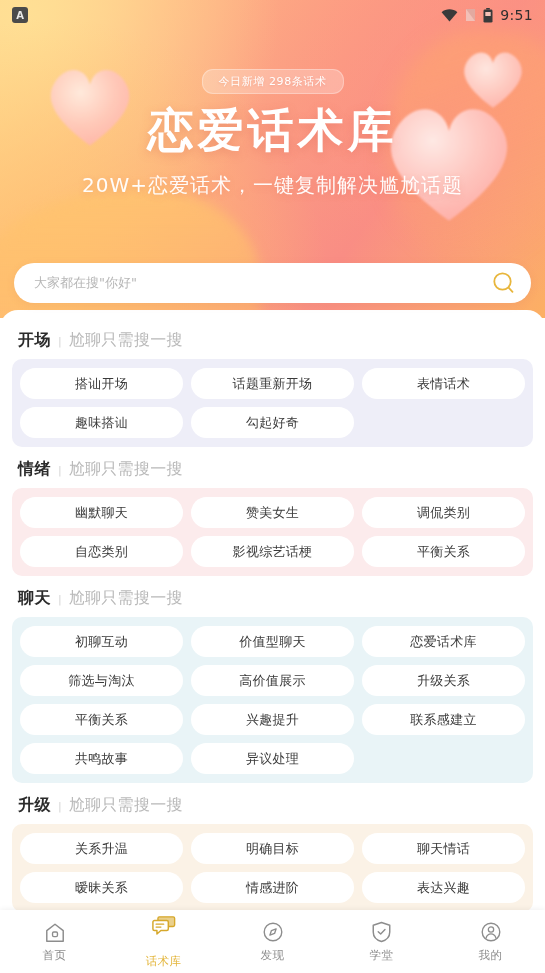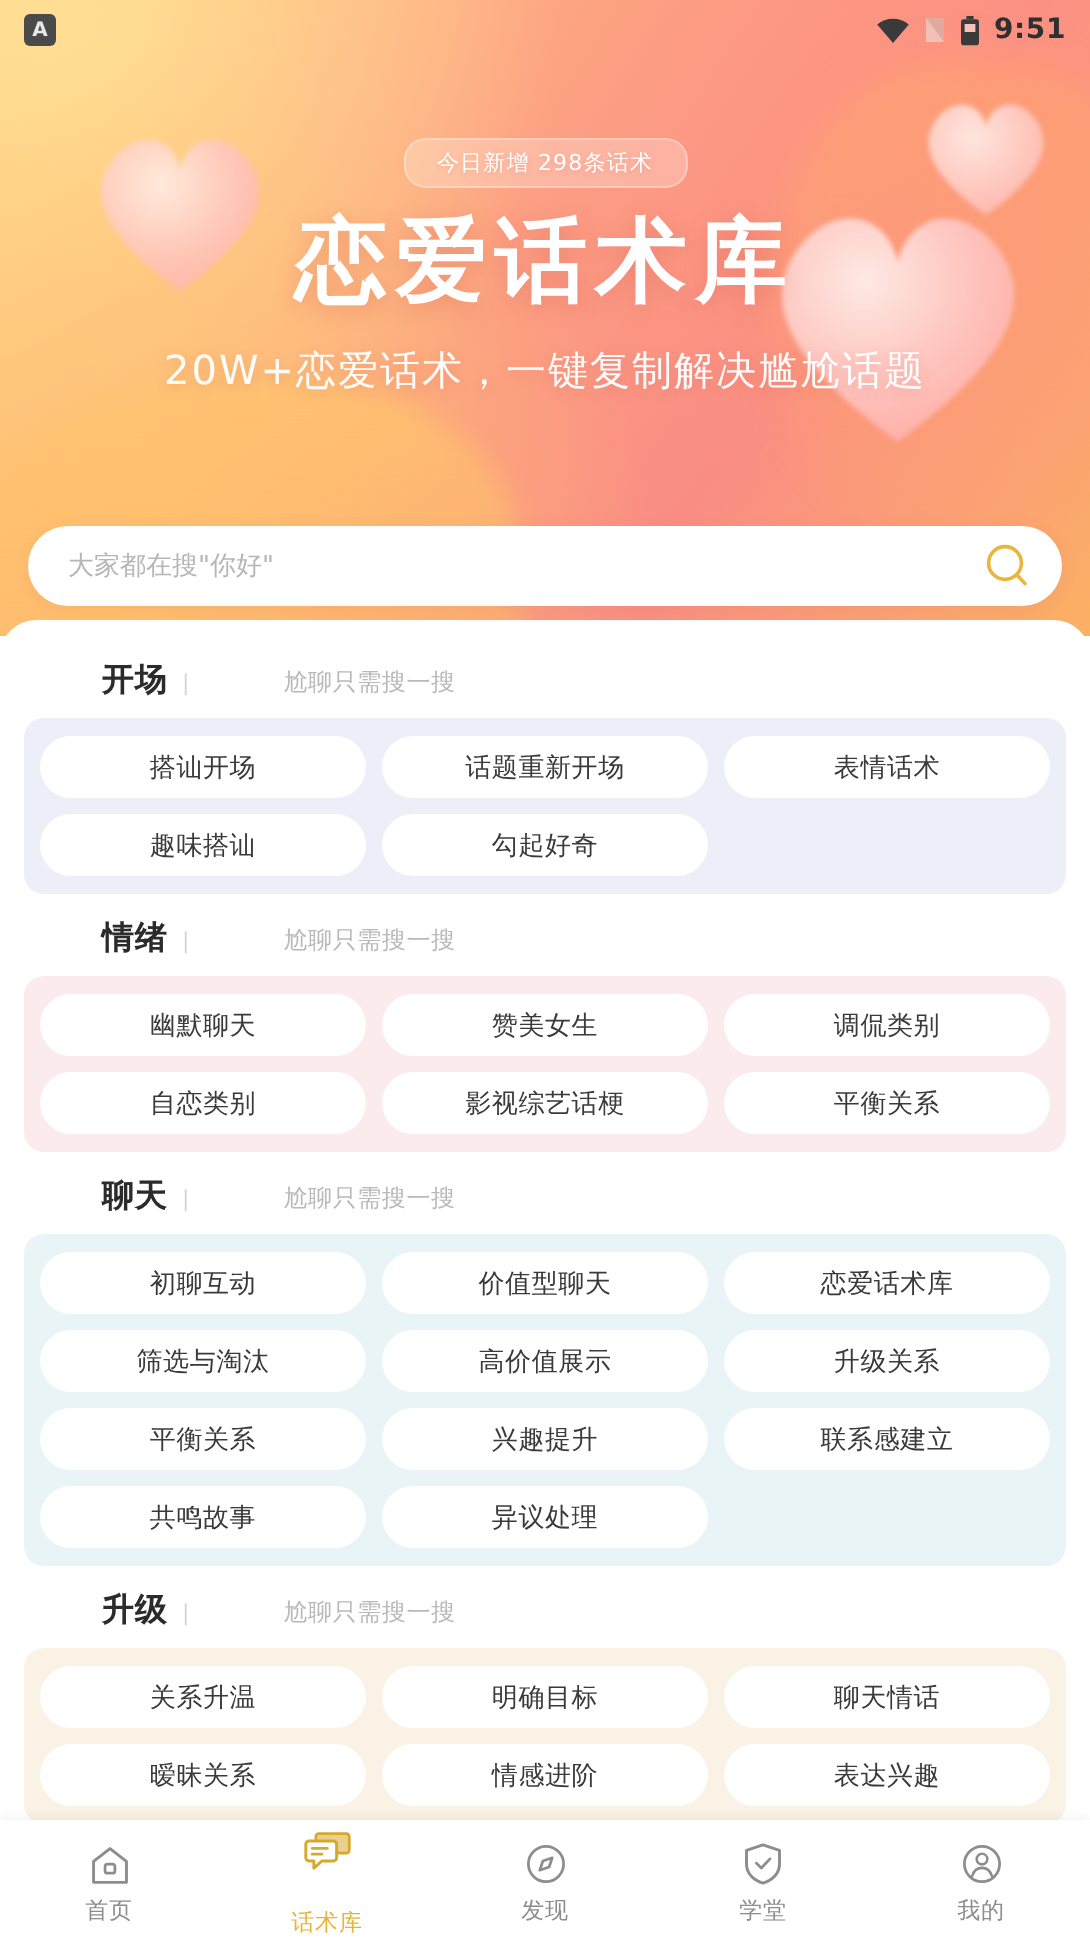--- a/index.html
+++ b/index.html
@@ -41,21 +41,21 @@
     display:flex; align-items:center; justify-content:space-between;
     padding:0 12px; z-index:6;
   }
   .sb-left{ display:flex; align-items:center; gap:6px; }
   .sb-app{
     width:16px;height:16px;border-radius:3px;background:#4a4a4a;
     color:#e8e8e8;font-size:10px;font-weight:bold;
     display:flex;align-items:center;justify-content:center;
   }
   .sb-right{ display:flex; align-items:center; gap:7px; color:#3d3d3d; }
-  .sb-time{ font-size:14px; font-weight:700; letter-spacing:.3px; color:#2f2f2f;}
+  .sb-time{ font-size:14px; font-weight:400; letter-spacing:.3px; color:#2f2f2f;}
   .sb-ico{ display:block; }
 
   
   .badge{
     position:absolute; left:50%; transform:translateX(-50%); top:69px;
     background:rgba(255,255,255,.25);
     border:1px solid rgba(255,255,255,.30);
     color:#ffffff; font-size:11px; letter-spacing:.6px;
     padding:4px 16px; border-radius:11px; white-space:nowrap;
     text-shadow:0 1px 2px rgba(221,110,90,.25); z-index:4;
@@ -86,23 +86,23 @@
   .search-ico{ flex:0 0 auto; }
 
   
   .sheet{
     position:absolute; left:0; top:310px; width:545px; height:615px;
     background:#ffffff; border-radius:18px 18px 0 0; z-index:3;
     padding:14px 12px 0 12px; overflow:hidden;
   }
   .sec{ margin-bottom:6px; }
   .sec-head{ display:flex; align-items:baseline; gap:7px; padding:6px 6px 8px 6px; }
-  .sec-title{ font-size:16px; font-weight:bold; color:#2b2b2b; letter-spacing:.5px;margin-left:33px; }
+  .sec-title{ font-size:16px; font-weight:bold; color:#2b2b2b; letter-spacing:.5px; }
   .sec-div{ color:#d5d5d5; font-size:11px; }
-  .sec-sub{ font-size:12px; color:#b9b9b9; letter-spacing:.3px;margin-left:40px; }
+  .sec-sub{ font-size:16px; color:#b9b9b9; letter-spacing:.3px; }
 
   .panel{
     border-radius:10px; padding:9px 8px;
     display:grid; grid-template-columns:repeat(3,1fr); gap:8px 8px;
   }
   .chip{
     background:#ffffff; border-radius:16px; height:31px;
     display:flex; align-items:center; justify-content:center;
     font-size:13px; color:#3a3a3a; letter-spacing:.3px;
     white-space:nowrap;

